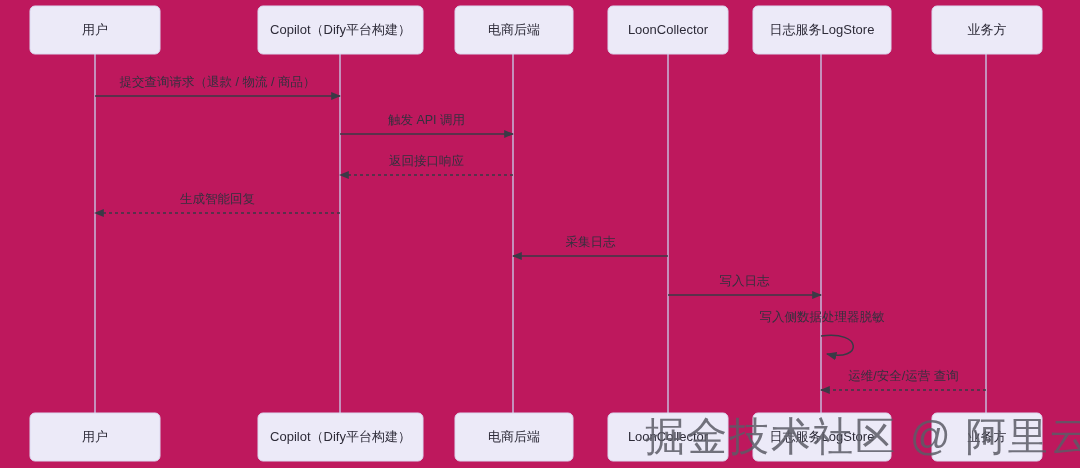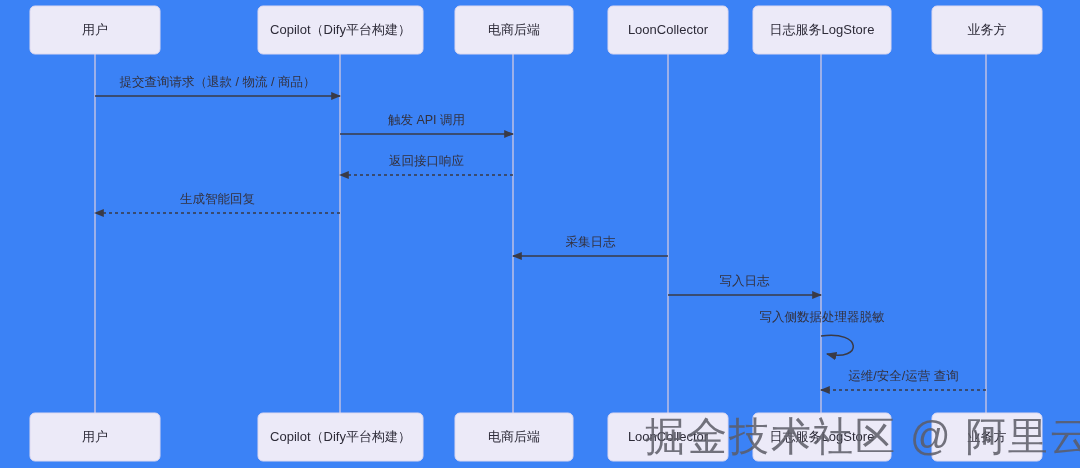--- a/index.html
+++ b/index.html
@@ -7,21 +7,21 @@
     padding: 0;
     background: #ffffff;
   }
   body {
     font-family: "Liberation Sans", "DejaVu Sans", sans-serif;
   }
   #diagram-root {
     position: relative;
     width: 1080px;
     height: 468px;
-    background: #3b82f6;
+    background: #be185d;
     overflow: hidden;
   }
   #seq-svg {
     position: absolute;
     top: 0;
     left: 0;
     width: 1080px;
     height: 468px;
   }
   .actor-box-rect {

